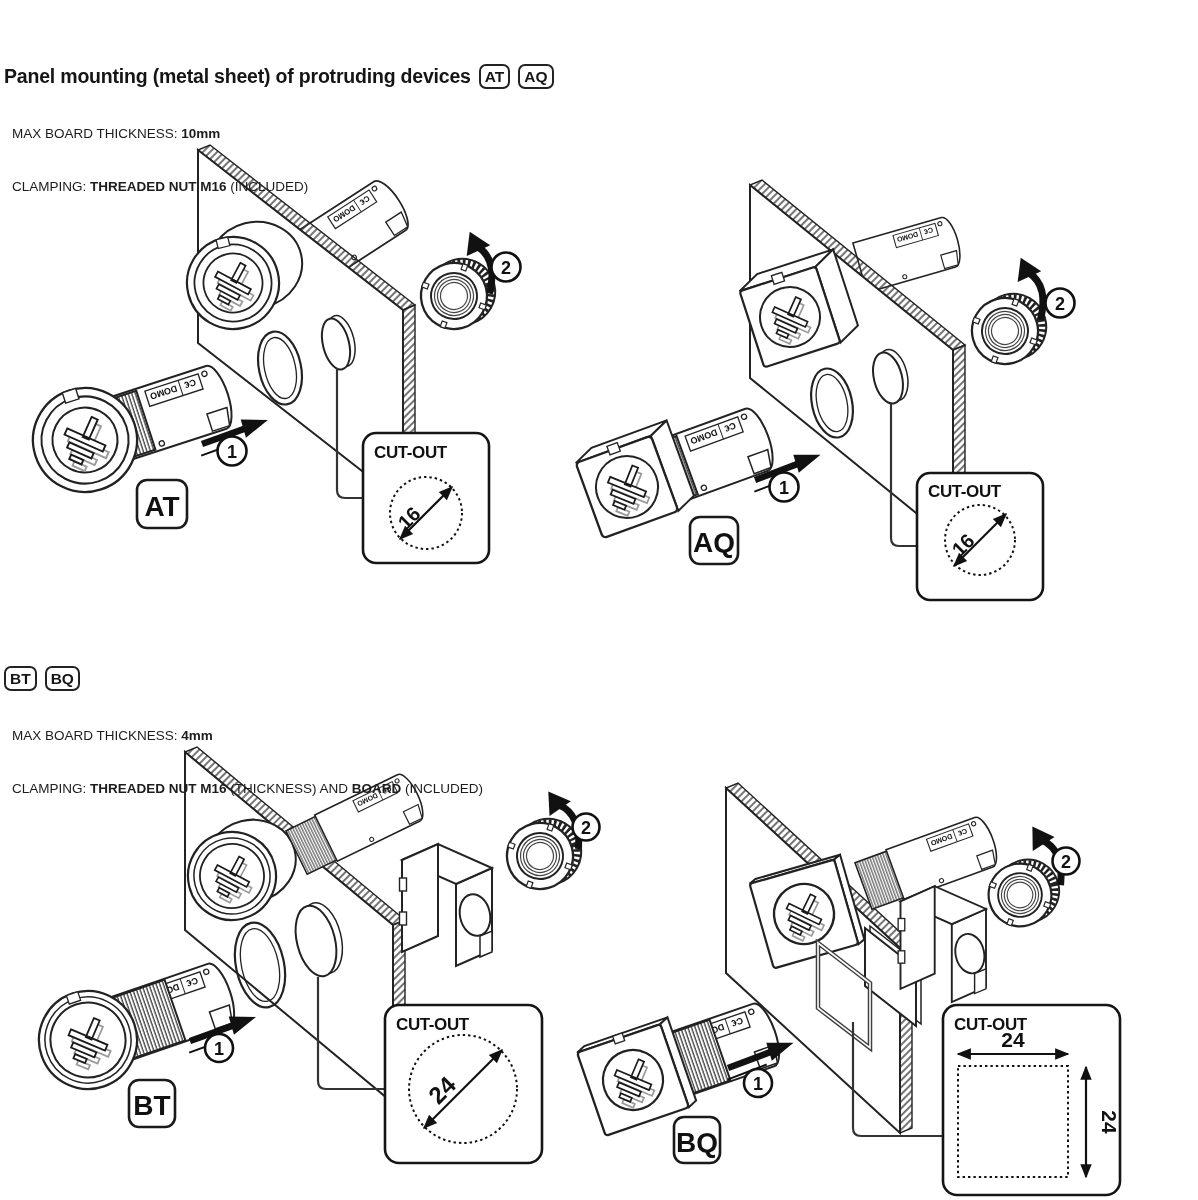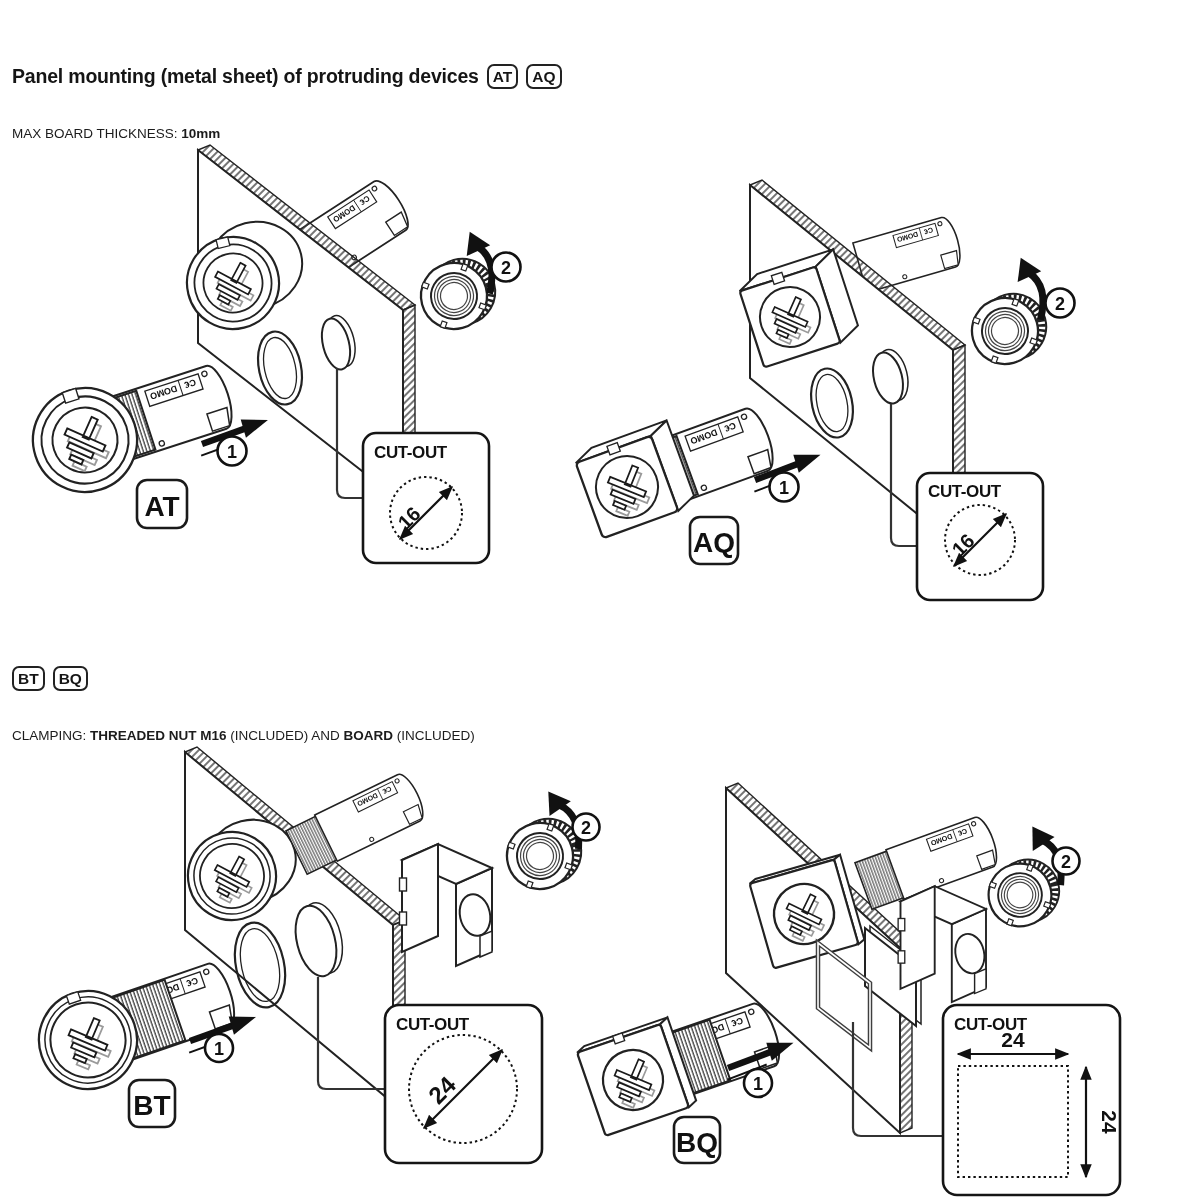--- a/index.html
+++ b/index.html
@@ -1,24 +1,24 @@
 <!DOCTYPE html>
 <html><head>
 <meta charset="utf-8">
 <style>
   html,body{margin:0;padding:0;background:#fff;}
   .page{position:relative;width:1198px;height:1200px;background:#fff;overflow:hidden;
         font-family:"Liberation Sans",sans-serif;color:#111;}
   .art{position:absolute;left:0;top:0;}
-  .header{position:absolute;left:12px;white-space:pre-wrap;}
+  .header{position:absolute;left:4px;white-space:pre-wrap;}
   .title-row{display:flex;align-items:center;gap:8px;}
   .title-row h1{margin:0;font-size:19.5px;font-weight:bold;letter-spacing:-0.2px;color:#151515;}
   .badge-sm{display:inline-block;border:2px solid #222;border-radius:7px;padding:3px 4px 2px 4px;
             font-size:15.5px;font-weight:bold;line-height:1;color:#151515;background:#fff;}
-  .spec{font-size:13.5px;line-height:1.28;color:#1c1c1c;}
+  .spec{font-size:13.5px;line-height:1.28;color:#1c1c1c;margin-left:8px;}
   .spec b{font-weight:bold;}
   svg text{font-family:"Liberation Sans",sans-serif;fill:#111;}
   .face{fill:#ffffff;stroke:#222;stroke-width:2;}
   .band{fill:url(#hatch);stroke:#222;stroke-width:1.4;}
   .hole{fill:#fff;stroke:#222;stroke-width:2;}
   .holeback{fill:#fff;stroke:#222;stroke-width:1.5;}
   .oring{fill:none;stroke:#222;stroke-width:2.2;}
   .oring2{fill:none;stroke:#222;stroke-width:1.3;}
   .gasket-outer{fill:none;stroke:#3f3f3f;stroke-width:4.5;}
   .gasket-inner{fill:none;stroke:#fff;stroke-width:1.6;}
@@ -345,23 +345,25 @@
   </g>
 </svg>
 
   <div class="header" style="top:28px;">
     <div class="title-row">
       <h1>Panel mounting (metal sheet) of protruding devices</h1>
       <span class="badge-sm">AT</span>
       <span class="badge-sm">AQ</span>
     </div>
     <div class="spec"><span>MAX BOARD THICKNESS: </span><b>10mm</b></div>
+    <div class="spec"><span>CLAMPING: </span><b>THREADED NUT M16</b><span> (INCLUDED)</span></div>
   </div>
 
   <div class="header" style="top:630px;">
     <div class="title-row">
       <span class="badge-sm">BT</span>
       <span class="badge-sm">BQ</span>
     </div>
-    <div class="spec"><span>CLAMPING: </span><b>THREADED NUT M16</b><span> (INCLUDED) AND </span><b>BOARD</b><span> (INCLUDED)</span></div>
+    <div class="spec"><span>MAX BOARD THICKNESS: </span><b>4mm</b></div>
+    <div class="spec"><span>CLAMPING: </span><b>THREADED NUT M16</b><span> (THICKNESS) AND </span><b>BOARD</b><span> (INCLUDED)</span></div>
   </div>
 
 </div>
 
 </body></html>

